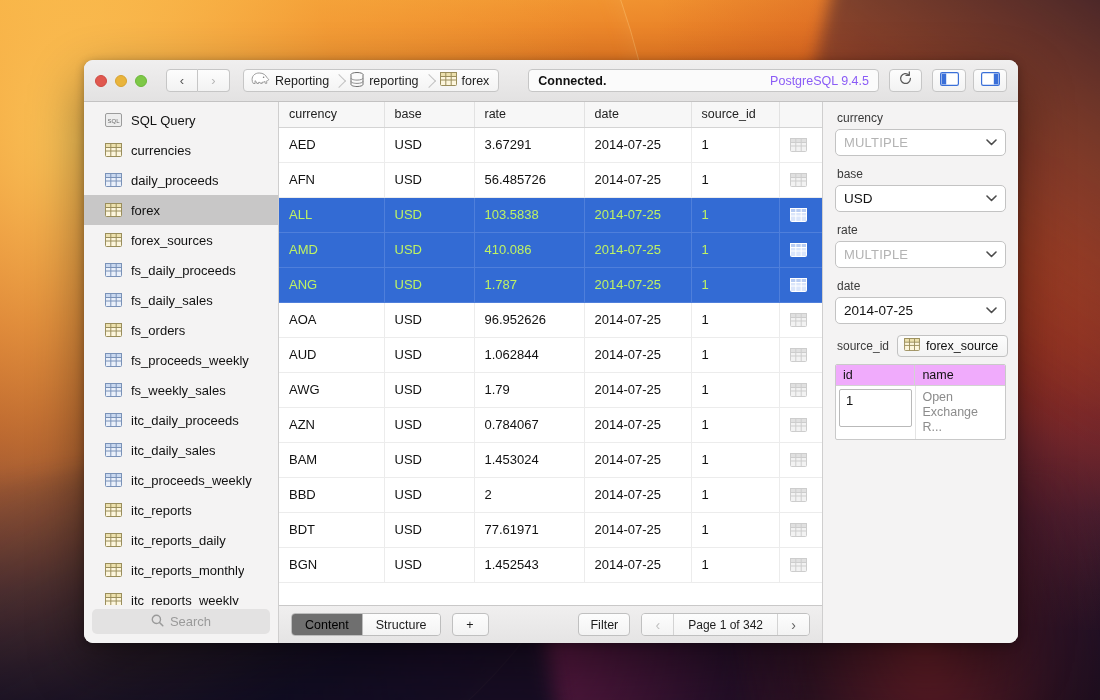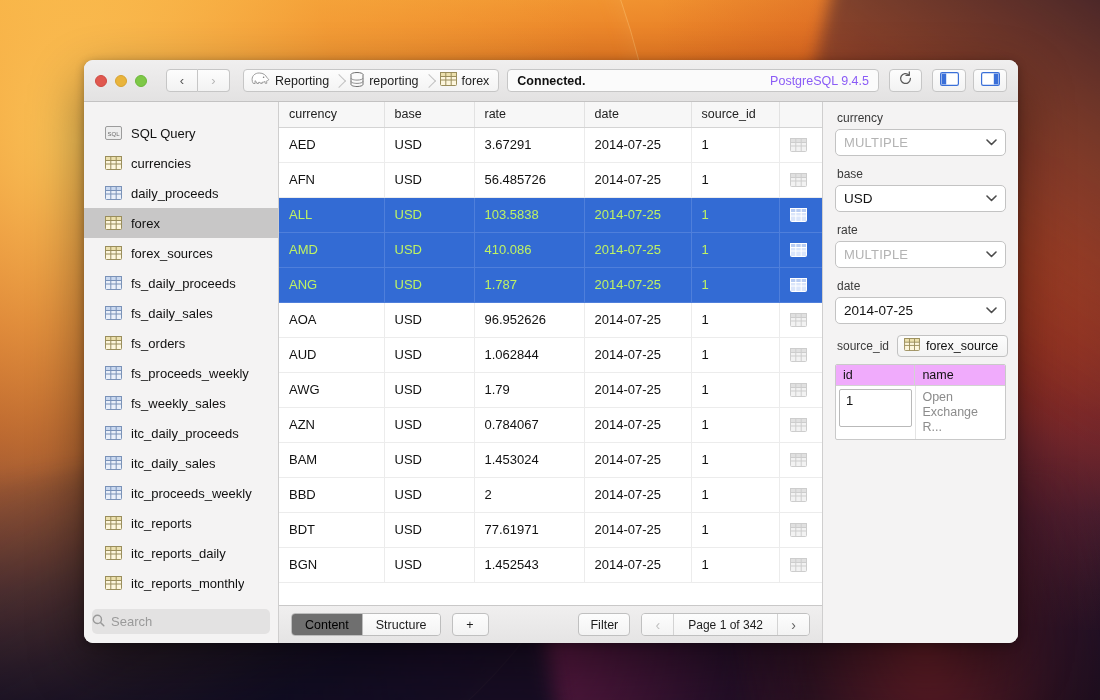--- a/index.html
+++ b/index.html
@@ -91,21 +91,21 @@
     display:flex; align-items:center; justify-content:center;
     color:#555; font-size:13px;
   }
   .navbtn:first-child { border-radius:4px 0 0 4px; }
   .navbtn:last-child  { border-radius:0 4px 4px 0; border-left:none; color:#b6b6b6; }
 
   .breadcrumb {
     display:flex; align-items:center; height:23px;
     background:linear-gradient(#fdfdfd,#f3f3f3);
     border:1px solid #c6c6c6; border-radius:4px;
-    overflow:hidden; margin-right:8px;justify-content:center;
+    overflow:hidden; margin-right:29px;justify-content:center;
   }
   .crumb {
     display:flex; align-items:center; gap:5px;
     padding:0 9px 0 7px; height:100%;
     font-size:12.5px; color:#1e1e1e; white-space:nowrap;
     position:relative;
   }
   .crumb + .crumb { padding-left:12px; }
   .crumb:not(:last-child)::after {
     content:""; position:absolute; right:-6px; top:50%;
@@ -140,35 +140,35 @@
   #wbody { flex:1 1 auto; display:flex; min-height:0; }
 
   
   #sidebar {
     width:195px; flex:0 0 195px;
     background:#f4f3f3;
     border-right:1px solid #cfcece;
     display:flex; flex-direction:column; min-height:0;
     position:relative;
   }
-  .side-list { flex:1 1 auto; overflow:hidden; padding-top:16px; }
+  .side-list { flex:1 1 auto; overflow:hidden; padding-top:3px; }
   .side-item {
     height:30px; display:flex; align-items:center; gap:9px;
     padding:0 10px 0 21px; font-size:13px; color:#111;
     white-space:nowrap;
   }
   .side-item.sel { background:#c8c7c7; }
   .side-label { overflow:hidden; text-overflow:ellipsis; }
 
   .tbl-ico { width:17px; height:14px; flex:0 0 17px; display:block; }
 
   .side-search-wrap { flex:0 0 38px; padding:4px 8px 8px; }
   .side-search {
     height:25px; border-radius:5px; background:#e3e2e2;
-    display:flex; align-items:center; gap:6px;
+    display:flex; align-items:center; justify-content:center; gap:6px;
     color:#9a9a9a; font-size:13px;
   }
 
   
   #gridarea { flex:1 1 auto; display:flex; flex-direction:column; min-width:0; min-height:0; background:#fff; }
   #gridscroll { flex:1 1 auto; overflow:hidden; position:relative; }
   table.grid { width:100%; border-collapse:collapse; table-layout:fixed; }
   table.grid th {
     height:25px; background:#f7f7f7; border-bottom:1px solid #d4d4d4;
     border-right:1px solid #e2e2e2;

